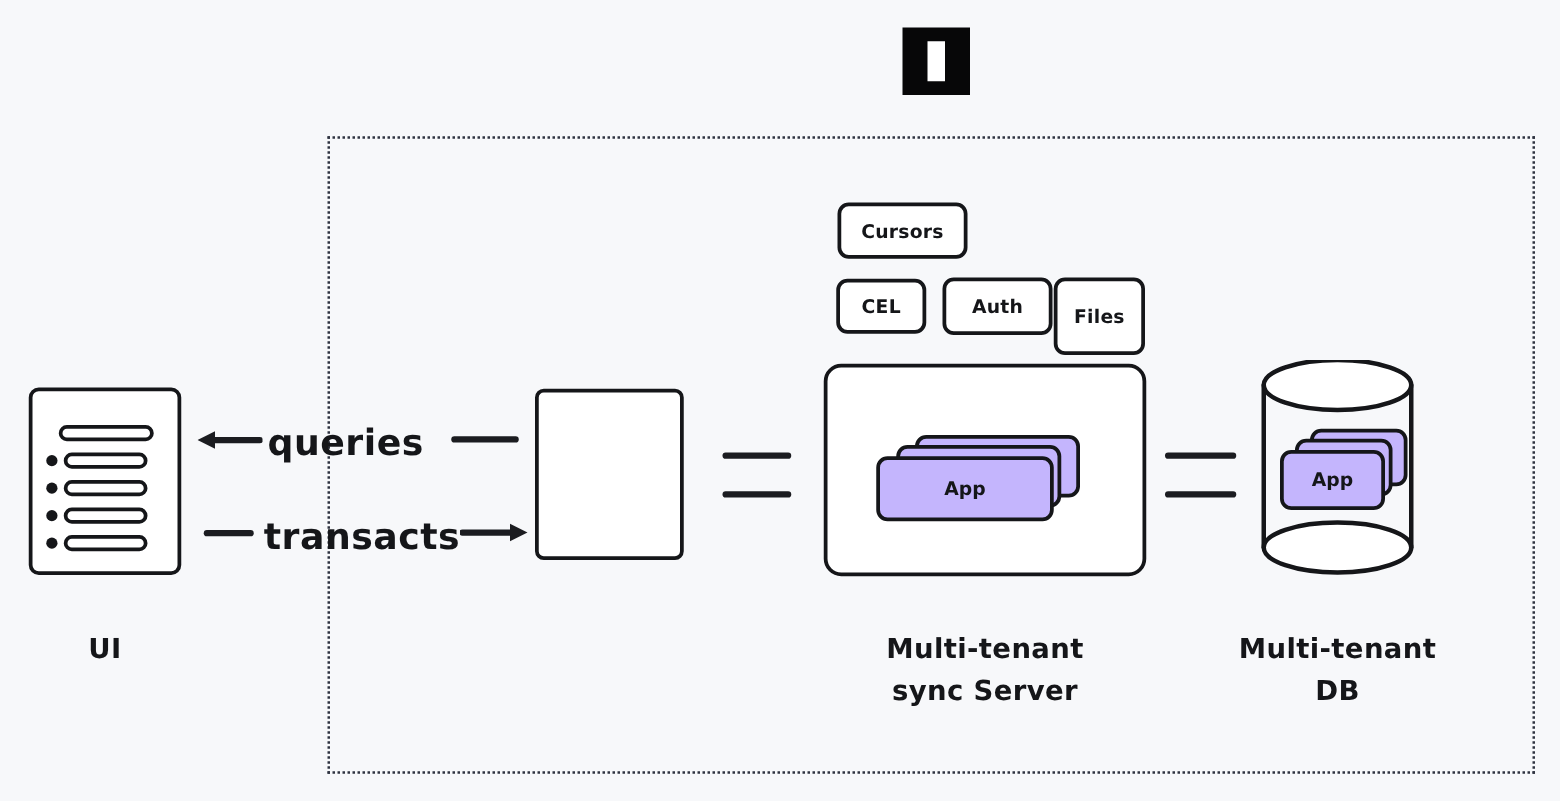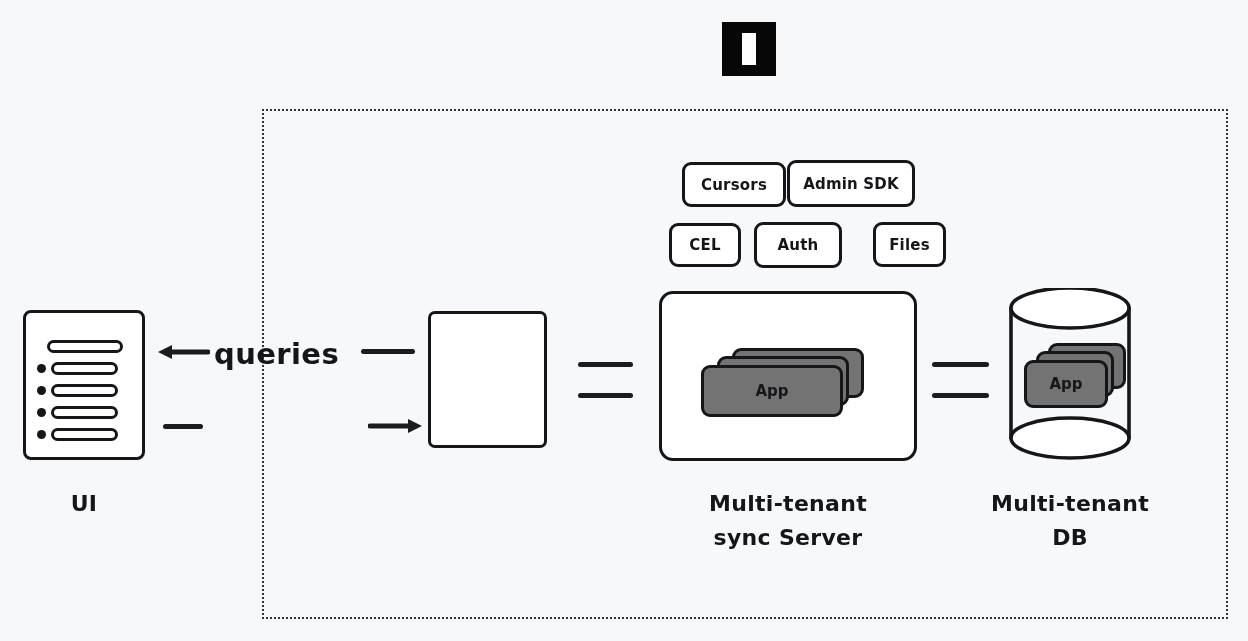--- a/index.html
+++ b/index.html
@@ -126,21 +126,21 @@
     top: 291px;
     width: 258px;
     height: 170px;
     border-radius: 14px;
   }
 
   
   .stack { position: absolute; }
   .card {
     position: absolute;
-    background: #737373;
+    background: #c4b5fd;
     border: 3.2px solid #151619;
     border-radius: 9px;
     box-sizing: border-box;
     display: flex;
     align-items: center;
     justify-content: center;
     font-family: "DejaVu Sans", sans-serif;
     font-weight: 700;
     font-size: 15px;
     color: #151619;
@@ -189,20 +189,21 @@
   .caption {
     position: absolute;
     font-family: "DejaVu Sans", sans-serif;
     font-weight: 700;
     font-size: 22px;
     line-height: 34px;
     letter-spacing: 0.3px;
     color: #151619;
     text-align: center;
     white-space: pre-line;
+    margin-top: 16px;
   }
 </style>
 </head>
 <body>
 
 <div class="canvas">
 
   <div class="logo">
     <div class="logo-bar"></div>
   </div>
@@ -234,37 +235,37 @@
   <div class="caption" style="left:14px; top:487px; width:140px;">UI</div>
 
   <svg class="arrow-svg" style="left:158px; top:341px;" width="52" height="22">
     <line x1="50" y1="11" x2="12" y2="11" stroke="#1b1c20" stroke-width="5" stroke-linecap="round"></line>
     <polygon points="0,11 14,4 14,18" fill="#1b1c20"></polygon>
   </svg>
   <div class="flow-label" style="left:214px; top:337px;">queries</div>
   <div class="seg" style="left:361px; top:349px; width:54px;"></div>
 
   <div class="seg" style="left:163px; top:424px; width:40px;"></div>
+  <div class="flow-label" style="left:211px; top:412px;">transacts</div>
   <svg class="arrow-svg" style="left:368px; top:415px;" width="56" height="22">
     <line x1="2" y1="11" x2="42" y2="11" stroke="#1b1c20" stroke-width="5" stroke-linecap="round"></line>
     <polygon points="54,11 40,4 40,18" fill="#1b1c20"></polygon>
   </svg>
 
   <div class="sk client-box"></div>
 
   <div class="dbl" style="left:578px; top:362px; width:55px;">
     <span></span>
     <span></span>
   </div>
 
-  <div class="pill" style="left:670px; top:162px; width:104px; height:45px;margin-left:12px;">Cursors</div>
-  <div class="pill" style="left:787px; top:160px; width:128px; height:47px;">Admin SDK</div>
+  <div class="pill" style="left:670px; top:162px; width:104px; height:45px;">Cursors</div>
   <div class="pill" style="left:669px; top:223px; width:72px; height:44px;">CEL</div>
   <div class="pill" style="left:754px; top:222px; width:88px; height:46px;">Auth</div>
-  <div class="pill" style="left:843px; top:222px; width:73px; height:45px;margin-left:30px;">Files</div>
+  <div class="pill" style="left:843px; top:222px; width:73px; height:62px;">Files</div>
 
   <div class="sk server-box"></div>
   <div class="stack" style="left:701px; top:348px; width:170px; height:80px;">
     <div class="card" style="left:31px; top:0px;  width:132px; height:50px;"></div>
     <div class="card" style="left:16px; top:8px;  width:132px; height:50px;"></div>
     <div class="card" style="left:0px;  top:17px; width:142px; height:52px;">App</div>
   </div>
   <div class="caption" style="left:655px; top:487px; width:266px;">Multi-tenant
 sync Server</div>
 

